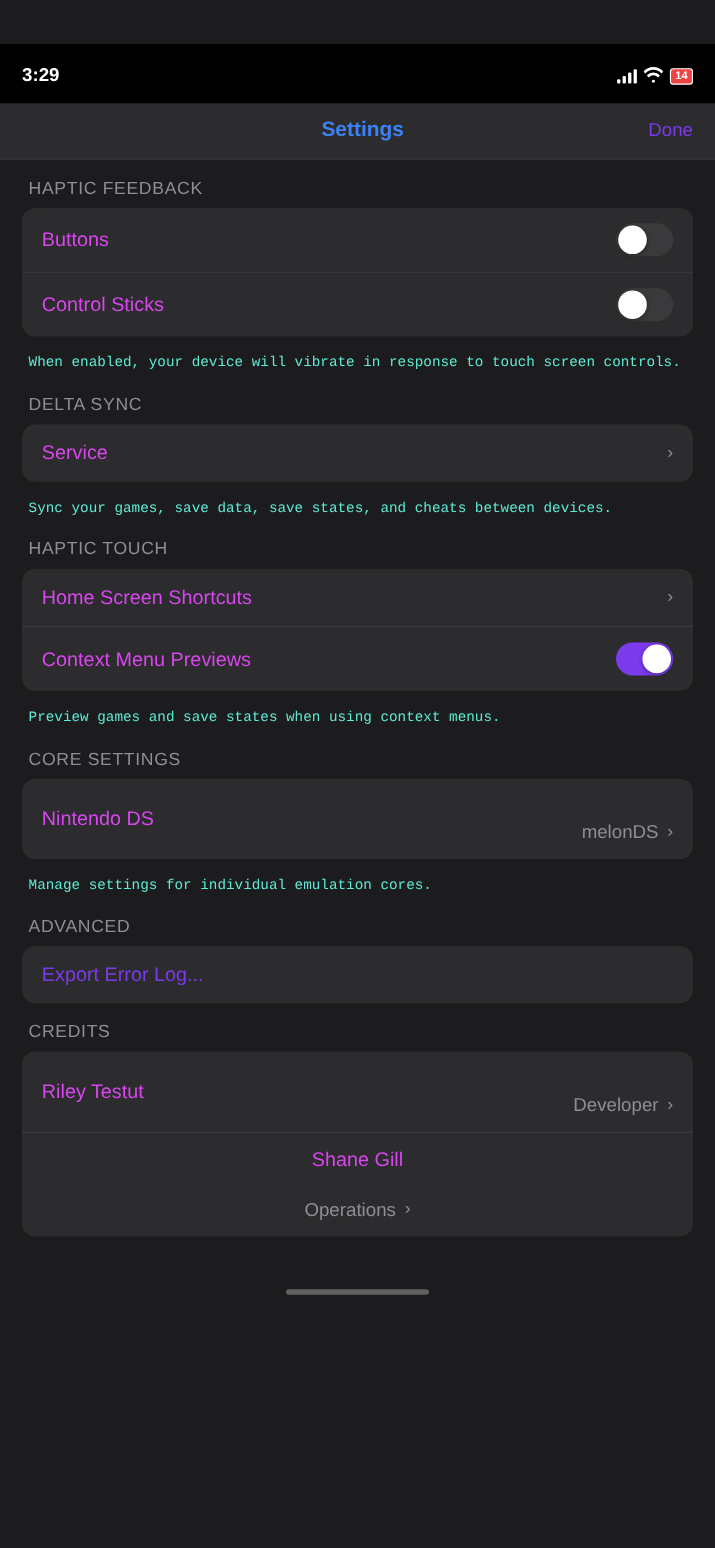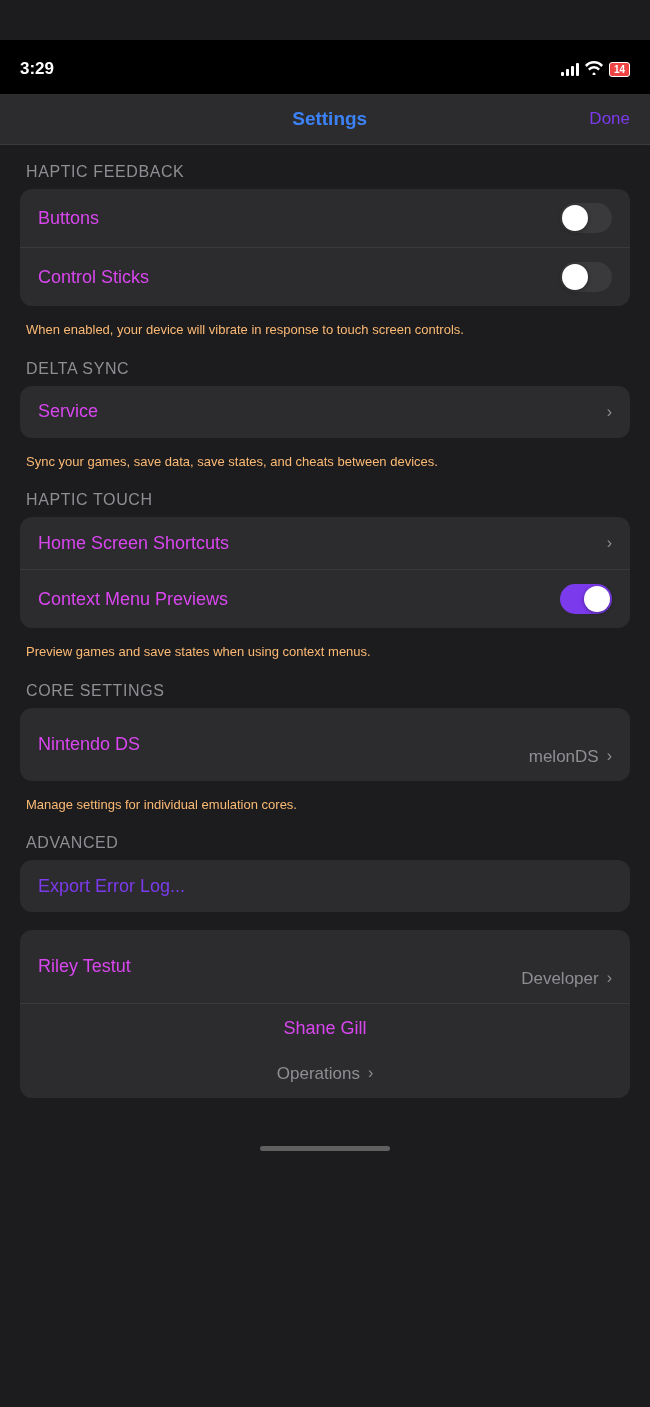--- a/index.html
+++ b/index.html
@@ -116,21 +116,21 @@
     .card-row + .card-row {
       border-top: 1px solid #3a3a3c;
     }
     .card-row-label {
       font-size: 18px;
       color: #d946ef;
       font-weight: 400;
     }
     .card-row-right {
       display: flex;
-      align-items: flex-start;
+      align-items: center;
       gap: 8px;
       margin-top: 25px;
     }
     .card-row-value {
       font-size: 17px;
       color: #8e8e93;
     }
 
     
     .toggle {
@@ -167,23 +167,24 @@
     
     .chevron {
       color: #8e8e93;
       font-size: 16px;
       font-weight: 500;
     }
 
     
     .description {
       font-size: 13px;
-      color: #fdba74;
+      color: #5eead4;
       line-height: 1.5;
       padding: 6px 6px 16px;
+      font-family: Liberation Mono, monospace;
     }
 
     
     .section {
       margin-bottom: 4px;
     }
 
     
     .export-btn {
       font-size: 18px;
@@ -298,20 +299,21 @@
   <div class="section">
     <div class="section-label">ADVANCED</div>
     <div class="card">
       <div class="card-row" style="cursor:pointer;">
         <span class="export-btn">Export Error Log...</span>
       </div>
     </div>
   </div>
 
   <div class="section" style="margin-top:18px;">
+    <div class="section-label">CREDITS</div>
     <div class="card">
       <div class="card-row" style="cursor:pointer;">
         <span class="card-row-label">Riley Testut</span>
         <div class="card-row-right">
           <span class="card-row-value">Developer</span>
           <span class="chevron">›</span>
         </div>
       </div>
       <div class="card-row" style="cursor:pointer;flex-direction:column;">
         <span class="card-row-label">Shane Gill</span>

